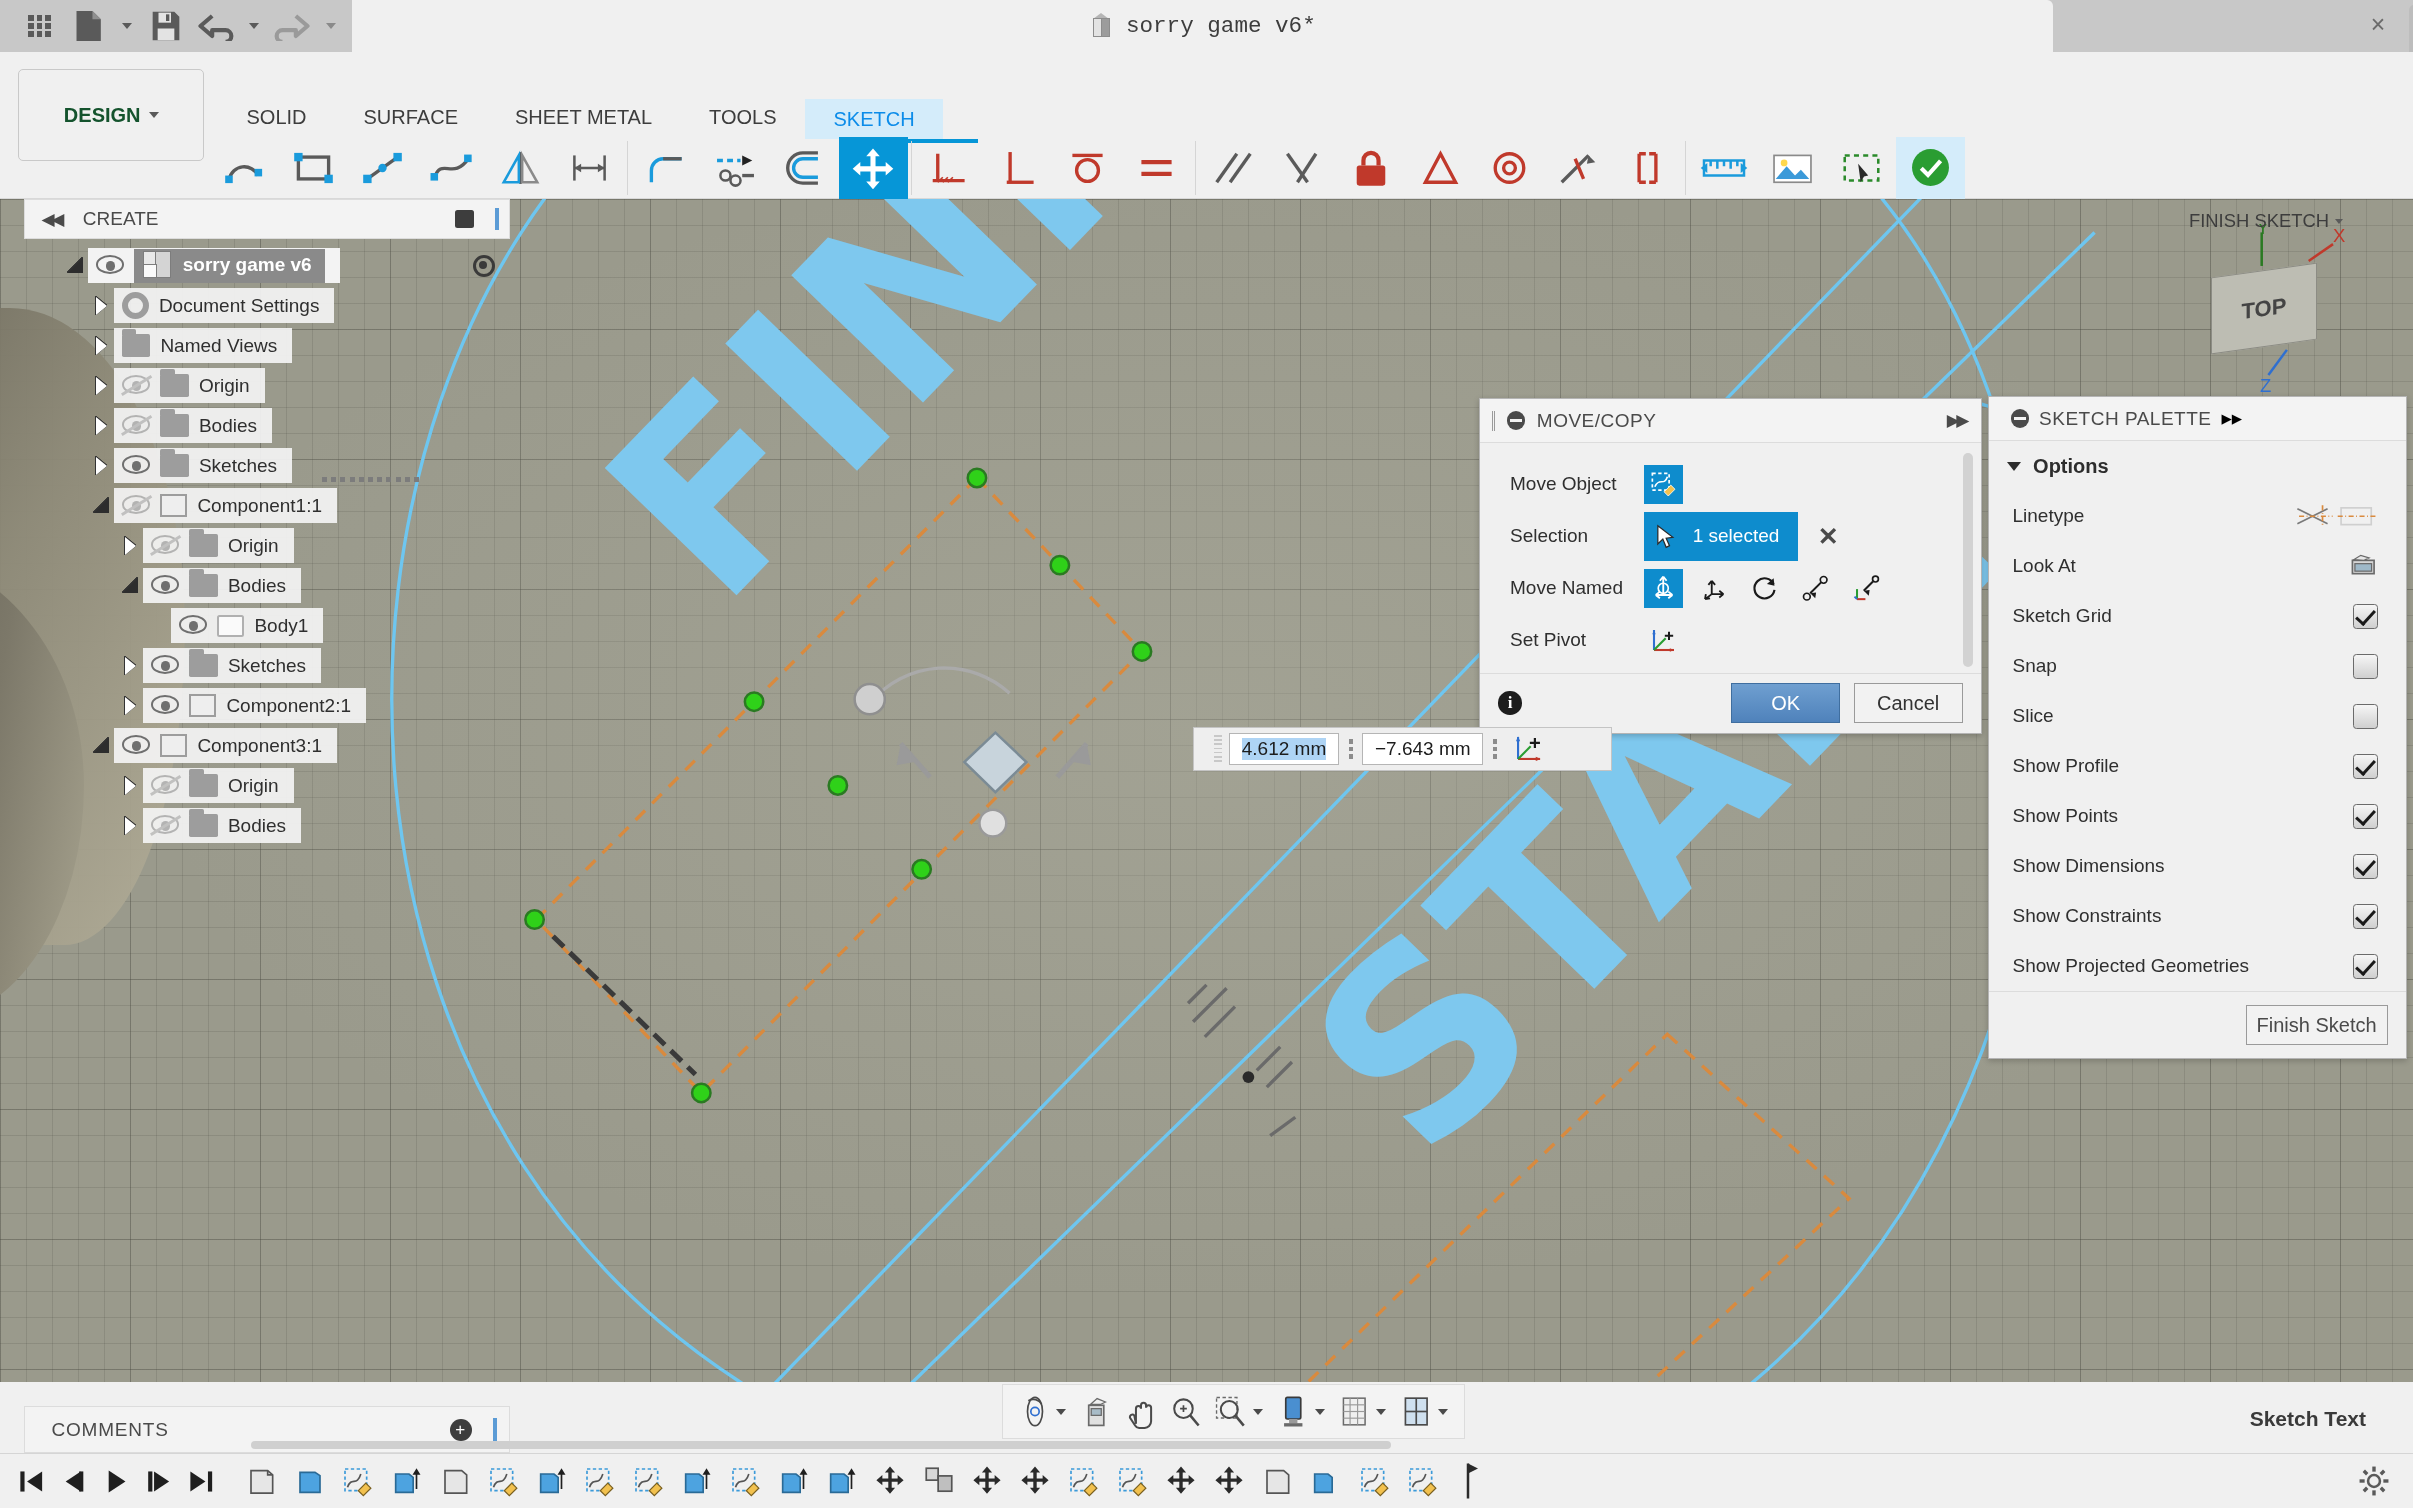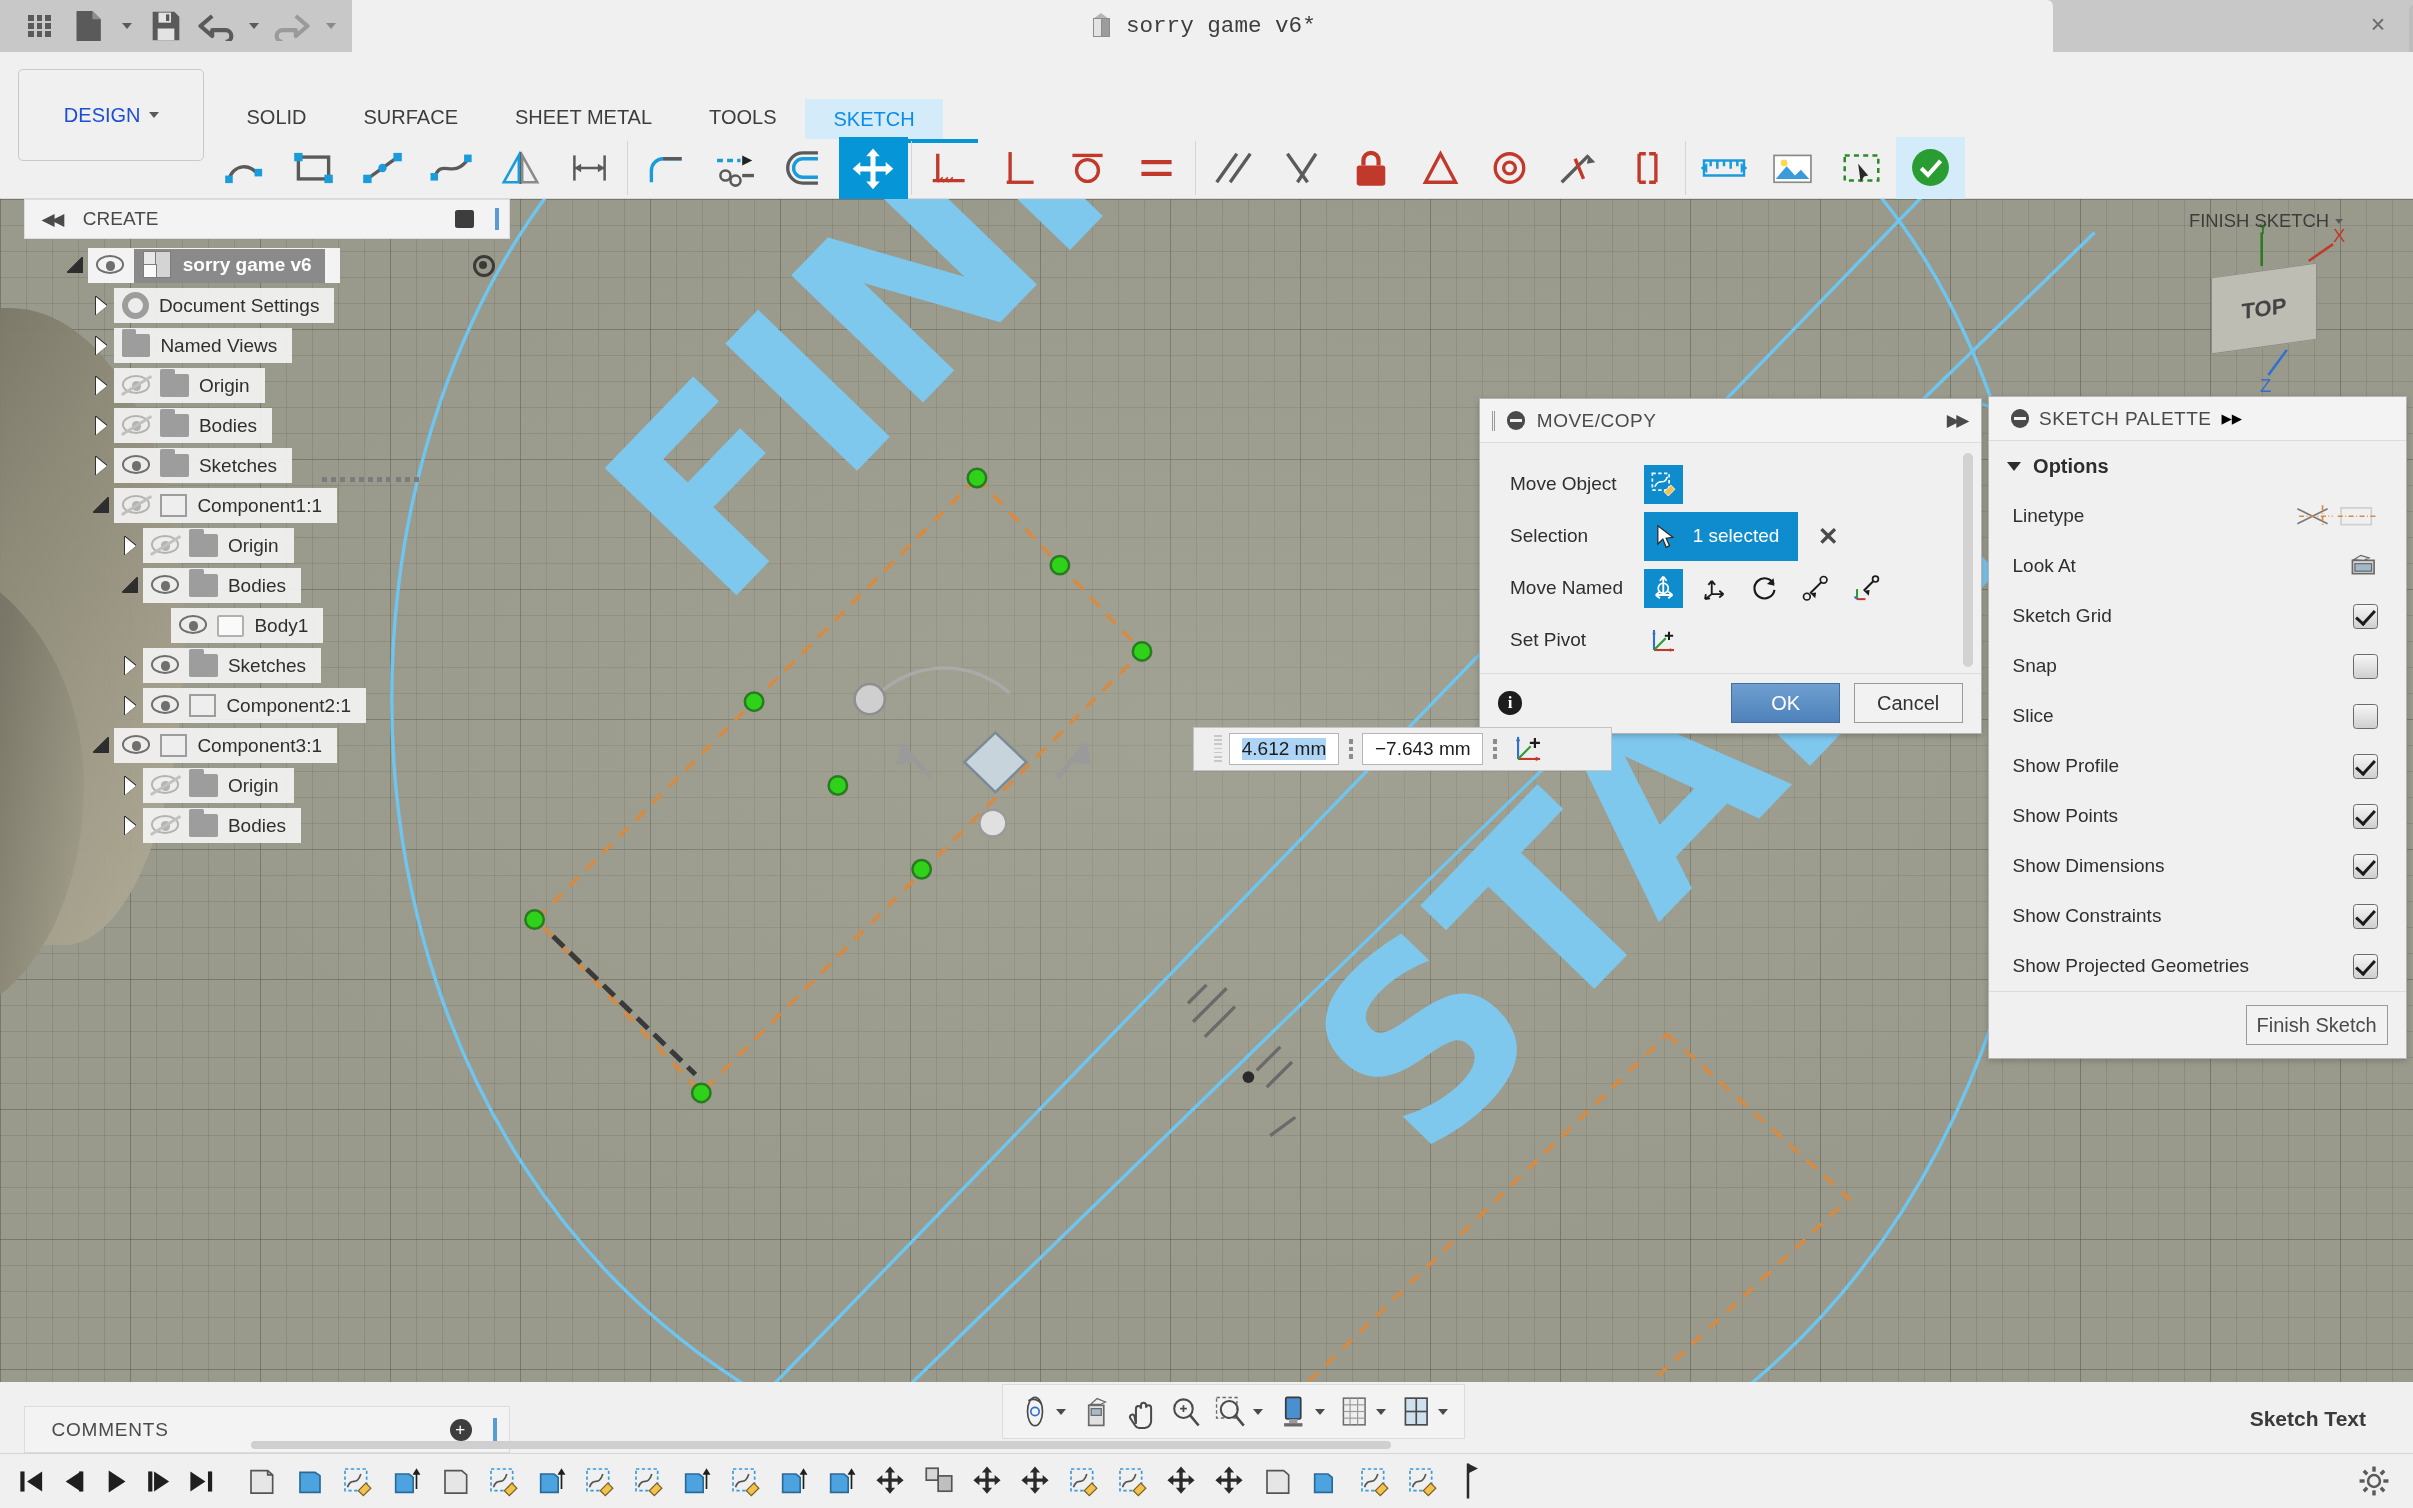--- a/index.html
+++ b/index.html
@@ -60,21 +60,21 @@
 
   
   .ribbon {
     position: absolute; top: 52px; left: 0; width: 2413px; height: 147px;
     background: #f0f0f0; border-bottom: 0.8px solid #d8d8d8;
   }
   .workspace-btn {
     position: absolute; top: 17px; left: 18.4px; width: 186px; height: 92px;
     border: 0.8px solid #c9c9c9; border-radius: 5px; background: #f0f0f0;
     display: flex; align-items: center; justify-content: center; gap: 8.4px;
-    font-size: 20px; color: #1d4ed8; font-weight: normal;
+    font-size: 20px; color: #14532d; font-weight: bold;
   }
   .tabrow { position: absolute; top: 47px; left: 218px; display: flex; align-items: flex-start; gap: 0; }
   .rtab {
     height: 37px; padding: 0 28.5px; font-size: 20px; color: #3d3d3d;
     display: flex; align-items: center; white-space: nowrap;
   }
   .rtab.active { color: #0c8ce9; background: #d4ecfa; height: 40px; }
   .rtab.active::after {
     content: ""; position: absolute; bottom: 0; left: 0; right: 0; height: 4.2px;
   }

